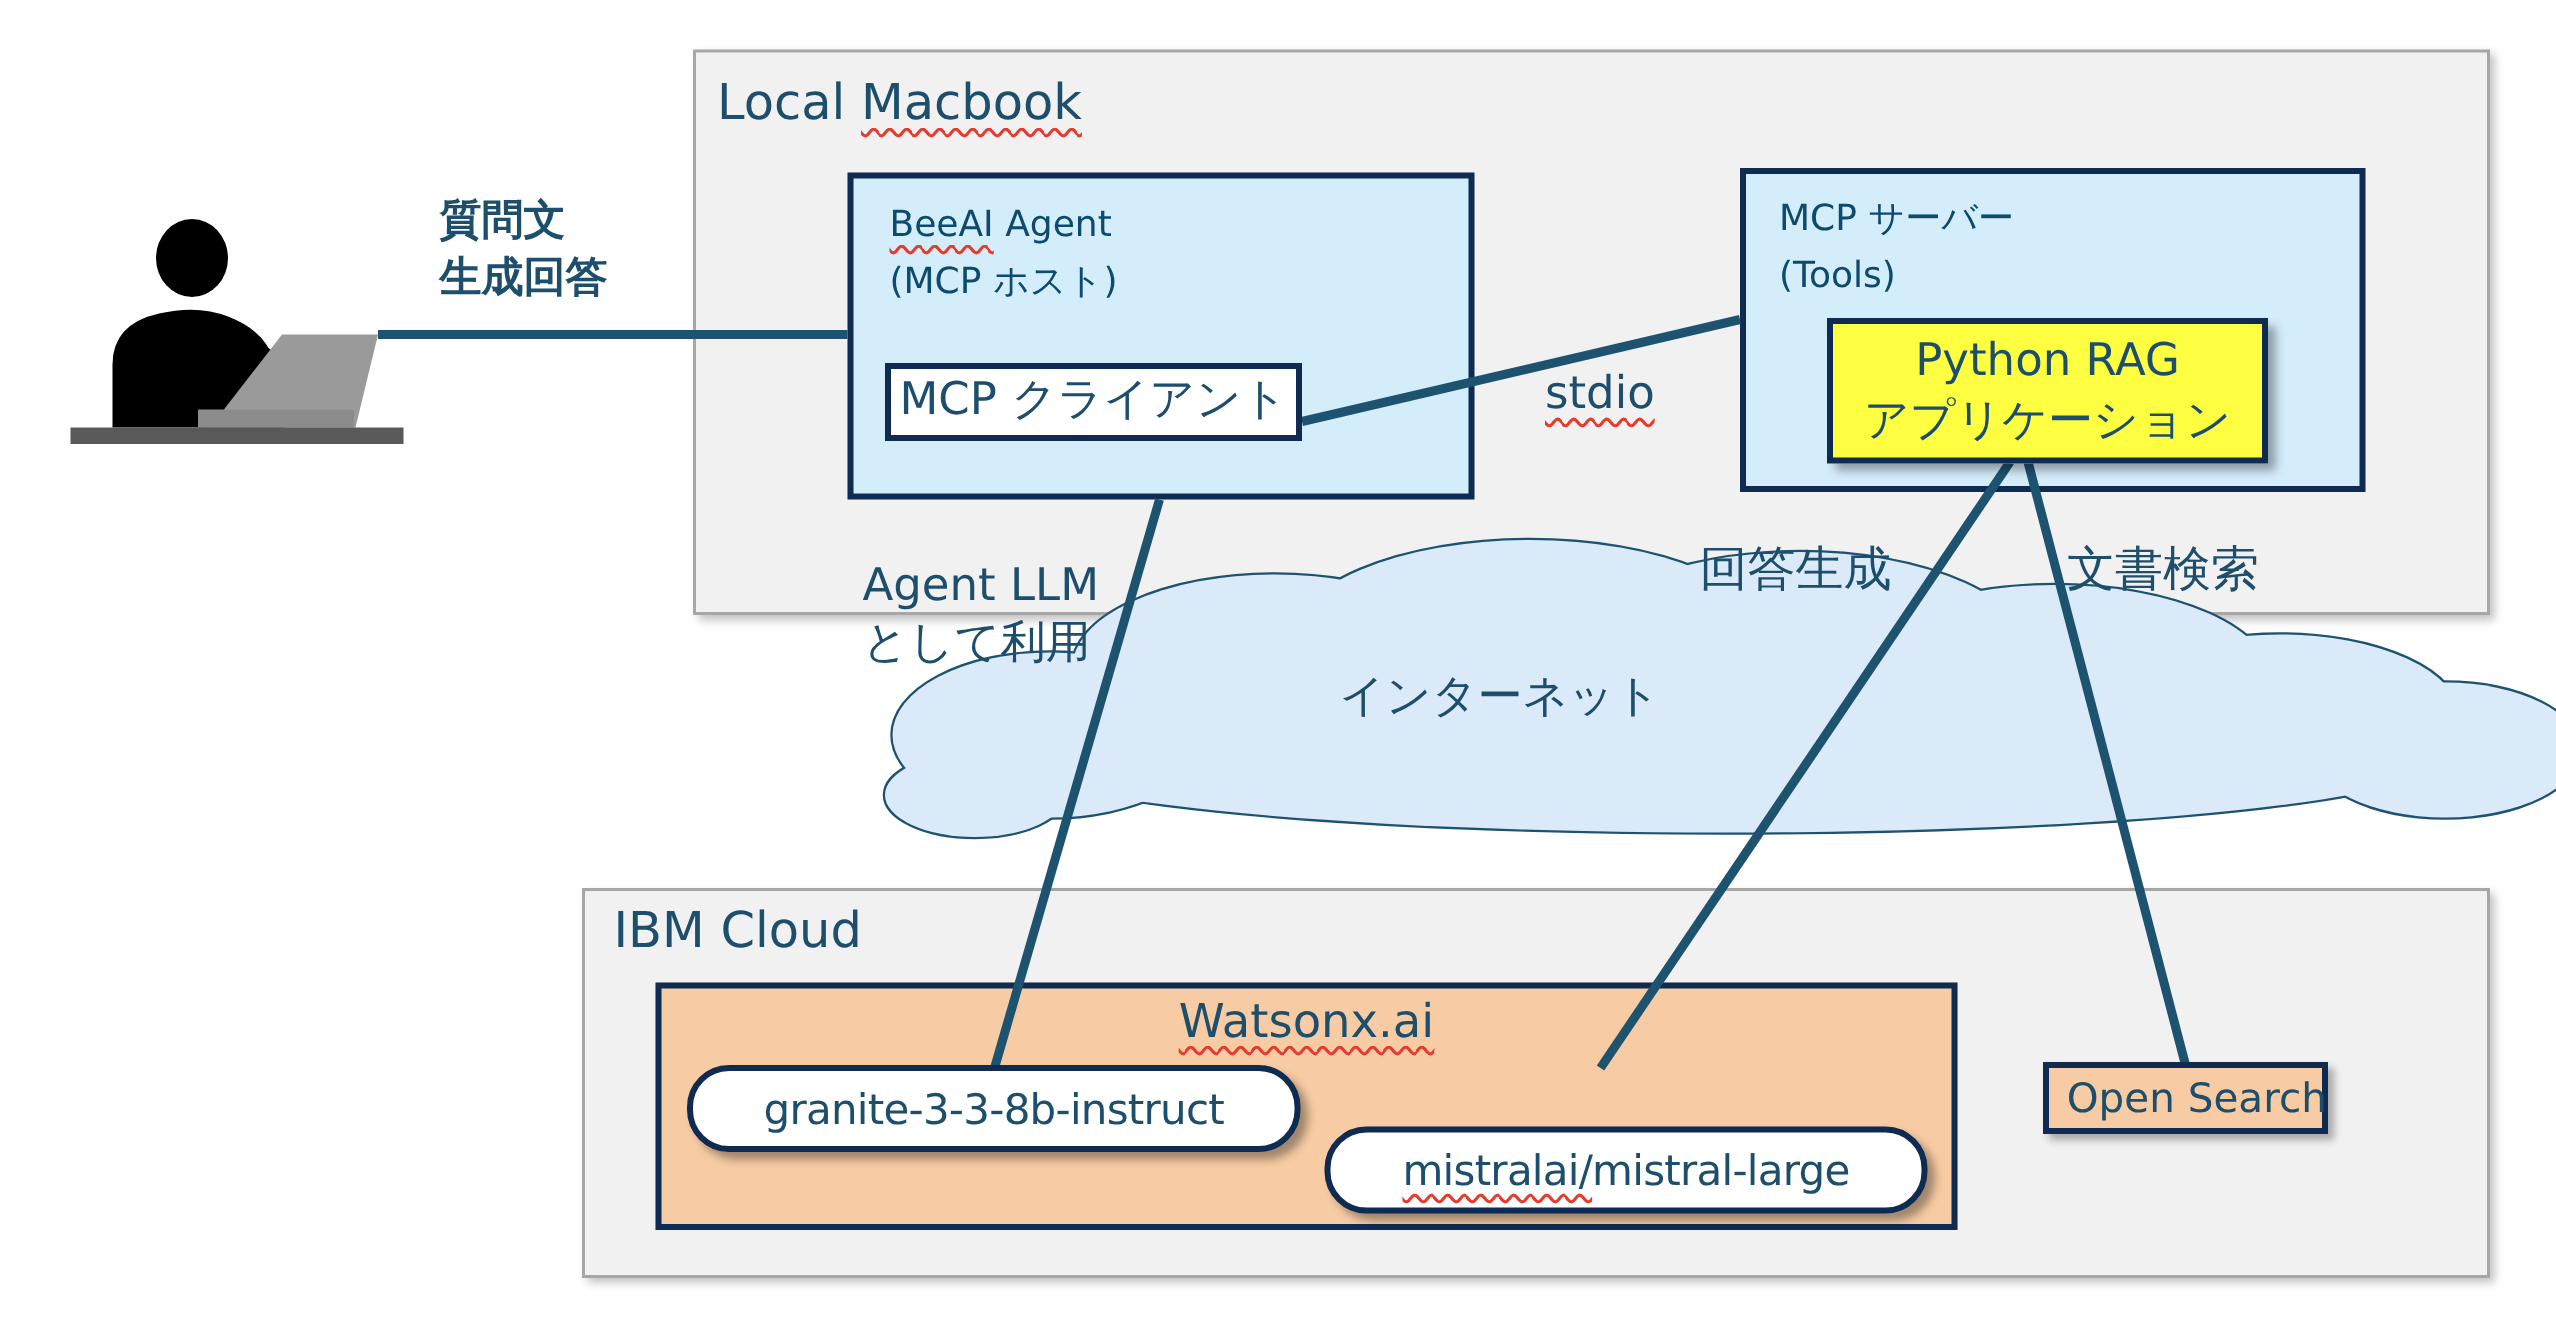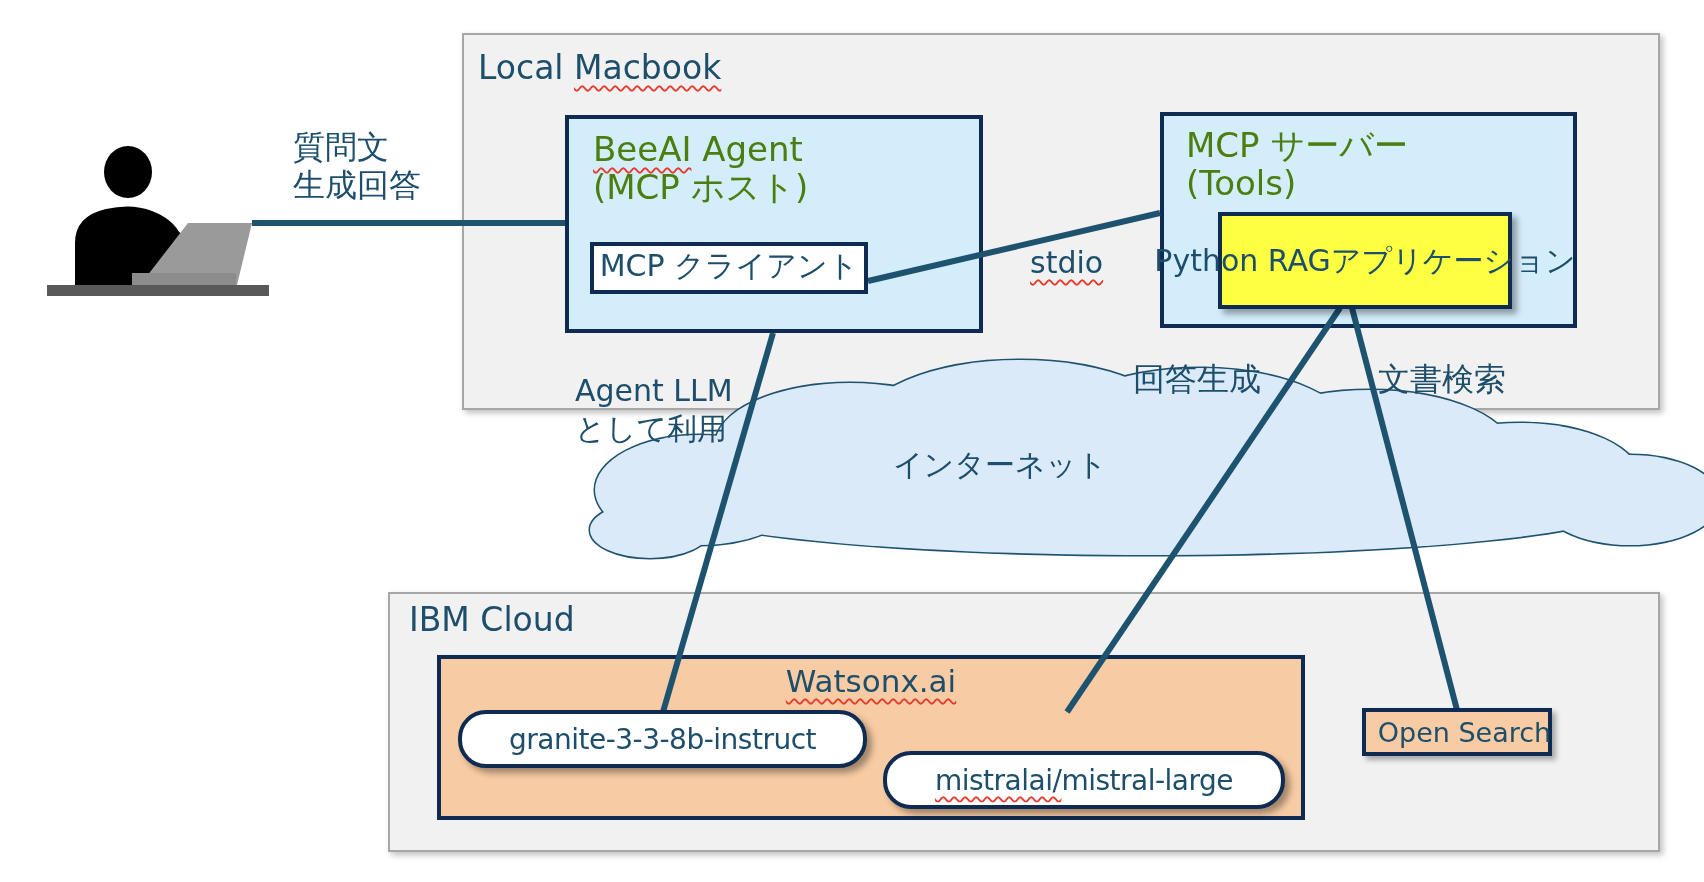--- a/index.html
+++ b/index.html
@@ -31,41 +31,41 @@
 
   
   .blue-box {
     position: absolute;
     background: #d4edfb;
     border: 4px solid #0f2b52;
     box-sizing: border-box;
   }
   .box-title {
     position: absolute;
-    font-size: 34px;
+    font-size: 24px;
     line-height: 38px;
-    color: #4d7c0f;
+    color: #0c4a6e;
     white-space: nowrap;
   }
 
   .white-inner-box {
     position: absolute;
     background: #ffffff;
     border: 4px solid #0f2b52;
     box-sizing: border-box;
     display: flex; align-items: flex-start; justify-content: center;
     font-size: 30px; white-space: nowrap;
   }
   .yellow-box {
     position: absolute;
     background: #ffff42;
     border: 4px solid #0f2b52;
     box-sizing: border-box;
     box-shadow: 5px 5px 6px rgba(0,0,0,0.35);
-    display: flex; flex-direction: row; align-items: center; justify-content: center;
+    display: flex; flex-direction: column; align-items: center; justify-content: center;
     font-size: 30px; line-height: 40px; white-space: nowrap;
   }
   .orange-box {
     position: absolute;
     background: #f7cba3;
     border: 4px solid #0f2b52;
     box-sizing: border-box;
     padding-left: 15px;
   }
   .pill {
@@ -180,21 +180,21 @@
 
   <div class="pill" style="left:883px; top:710px; width:402px; height:58px;margin-top:41px;">
       <span class="wavy-red">mistralai/</span>
       <span>mistral-large</span>
     </div>
 
   <div class="orange-box" style="left:1362px; top:708px; width:190px; height:48px; box-shadow:4px 4px 5px rgba(0,0,0,0.3); display:flex; align-items:center; justify-content:center; font-size:27px; white-space:nowrap;">
       <span>Open Search</span>
     </div>
 
-  <div class="edge-label" style="left:293px; top:128px; font-size:32px; line-height:38px;"><span>質問文</span><br><span>生成回答</span></div>
+  <div class="edge-label" style="left:293px; top:128px; font-size:28px; line-height:38px;font-weight:bold;"><span>質問文</span><br><span>生成回答</span></div>
 
   <div class="edge-label wavy-red" style="left:1030px; top:244px;">stdio</div>
 
   <div class="edge-label" style="left:575px; top:372px;"><span>Agent LLM</span><br><span>として利用</span></div>
 
   <div class="edge-label" style="left:1133px; top:360px; font-size:32px;">回答生成</div>
 
   <div class="edge-label" style="left:1378px; top:360px; font-size:32px;">文書検索</div>
 
 </div>

